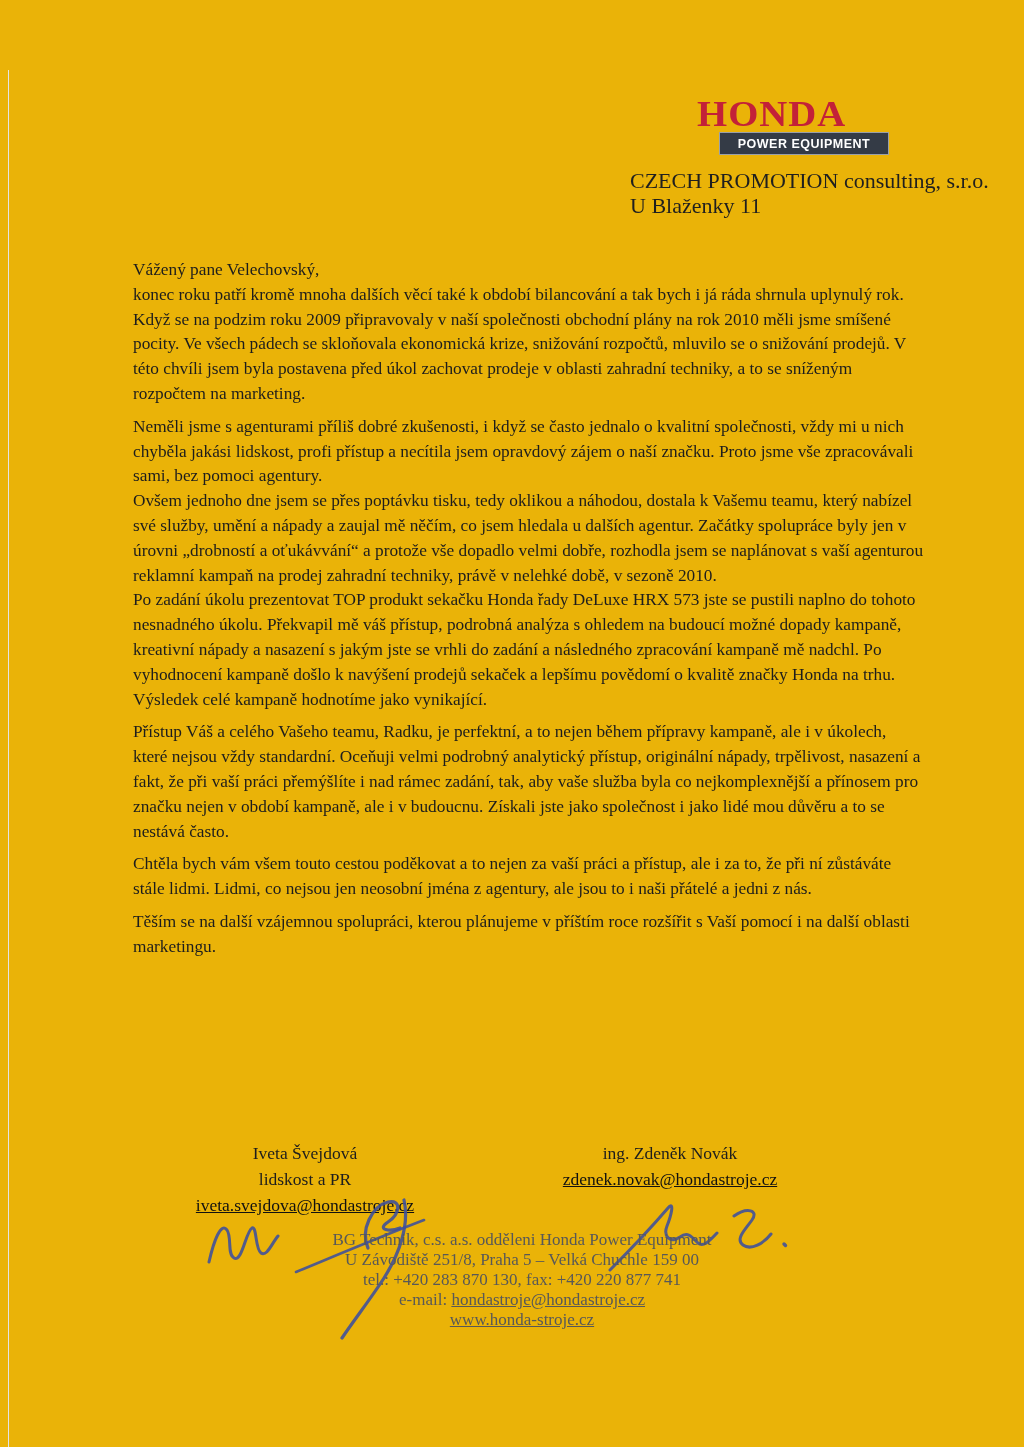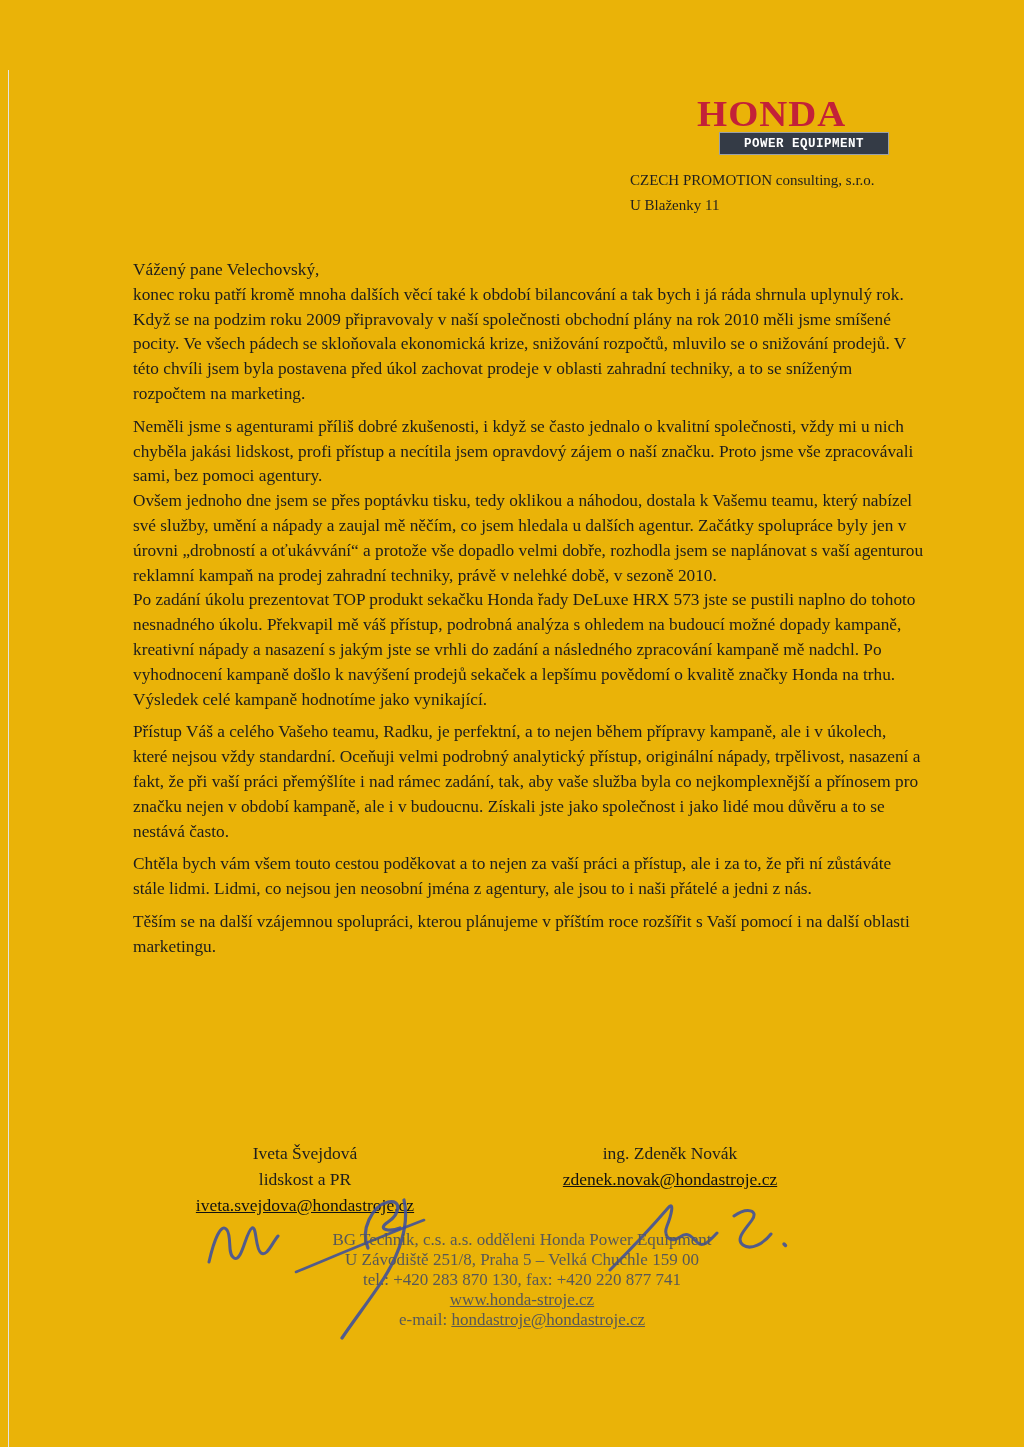--- a/index.html
+++ b/index.html
@@ -21,26 +21,26 @@
     font-weight:bold;font-size:38px;line-height:30px;letter-spacing:1px;
     color:#c32138;transform:scale(1.02,.92);transform-origin:left top;
     font-family:"Liberation Serif",serif;white-space:nowrap;
   }
   .logo .bar{
     margin-top:2px;margin-left:22px;width:168px;height:21px;
     background:#343b46;border:1px solid #9aa0a8;
     display:flex;align-items:center;justify-content:center;
   }
   .logo .bar span{
-    color:#ffffff;font-family:Liberation Mono, monospace;
+    color:#ffffff;font-family:Liberation Sans, sans-serif;
     font-weight:bold;font-size:12.5px;letter-spacing:.5px;white-space:nowrap;
   }
 
   
-  .recipient{position:absolute;left:630px;top:168px;font-size:15px;line-height:25px;color:#1f1f1f;}
+  .recipient{position:absolute;left:630px;top:168px;font-size:22px;line-height:25px;color:#1f1f1f;}
 
   
   .body-block{position:absolute;left:133px;top:258px;width:792px;font-size:17.3px;line-height:24.8px;}
   .salutation{margin:0 0 30px 0;}
   .body-block p{margin:0;text-align:left;}
   .body-block p.gap{margin-top:8px;}
 
   
   .sig-row{position:absolute;top:1140px;left:0;width:1024px;font-size:17.5px;line-height:26px;}
   .sig-col{position:absolute;text-align:center;}
@@ -110,16 +110,16 @@
 
     <path stroke-width="3" d="M610,1270 C632,1248 656,1222 668,1208 C675,1200 671,1216 667,1226 C663,1236 670,1244 680,1237 C688,1231 692,1237 698,1243 C704,1248 711,1239 717,1233" stroke="#3c4e9d"></path>
     <path stroke-width="3" d="M734,1216 C747,1207 759,1210 752,1220 C745,1230 735,1239 743,1245 C751,1251 764,1243 771,1234" stroke="#3c4e9d"></path>
     <path stroke-width="3.4" d="M784,1244 l1.5,1.5" stroke="#3c4e9d"></path>
   </svg>
 
   <div class="footer">
     <div>BG Technik, c.s. a.s.  odděleni Honda Power Equipment</div>
     <div>U Závodiště 251/8, Praha 5 – Velká Chuchle 159 00</div>
     <div>tel.: +420 283 870 130, fax: +420 220 877 741</div>
+    <div><span>e-mail: </span><span class="link">hondastroje@hondastroje.cz</span></div>
     <div><span class="link">www.honda-stroje.cz</span></div>
-    <div><span>e-mail: </span><span class="link">hondastroje@hondastroje.cz</span></div>
   </div>
 </div>
 
 </body></html>

